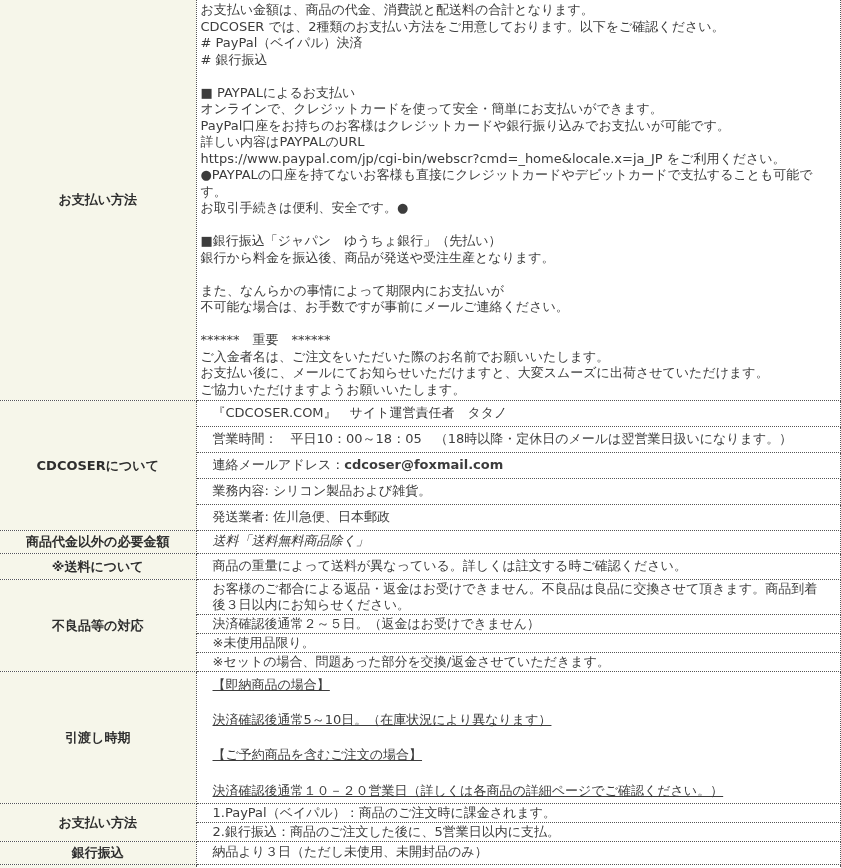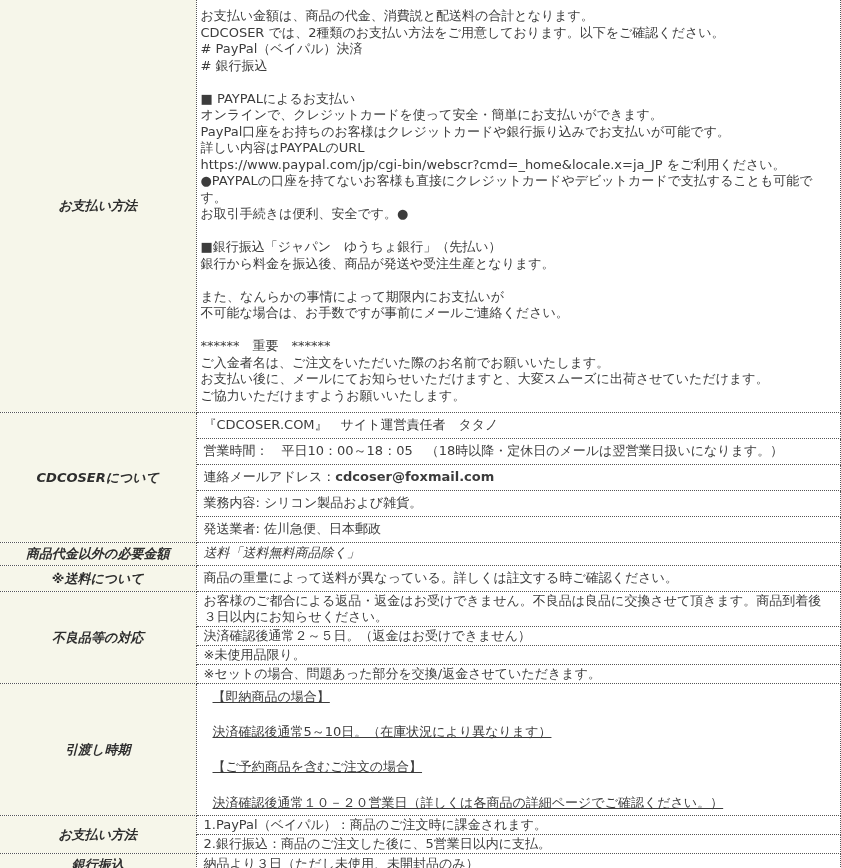--- a/index.html
+++ b/index.html
@@ -16,41 +16,41 @@
     font-size: 13px;
     border-bottom: 2px solid #000000;
   }
   th, td {
     border: 1px dotted #555555;
     vertical-align: top;
     overflow: hidden;
   }
   
   tr:first-child th, tr:first-child td { border-top: none; }
-  th.hdr { border-left: none; font-style: italic; }
+  th.hdr { border-left: none; }
 
   th.hdr {
     width: 196px;
     background: #f6f6ea;
     font-weight: bold;
     text-align: center;
     vertical-align: middle;
     padding: 2px;
     font-size: 13px;
     color: #2e2e2e;
   }
   td {
-    padding: 1px 7px;
+    padding: 1px 16px;
     line-height: 16px;
     background: #ffffff;
   }
   td.block {
     white-space: pre-wrap;
     line-height: 16.5px;
-    padding: 8px 4px;
+    padding: 2px 4px;
   }
   td.delivery-block {
     white-space: pre-wrap;
     line-height: 17.6px;
     padding: 4px 16px;
     text-decoration: underline;
   }
   td.r26 { height: 26px; padding-top: 4px; }
   td.r22 { height: 22px; padding-top: 2px; font-style: italic; }
   td.r20 { height: 20px; padding-top: 2px; }

